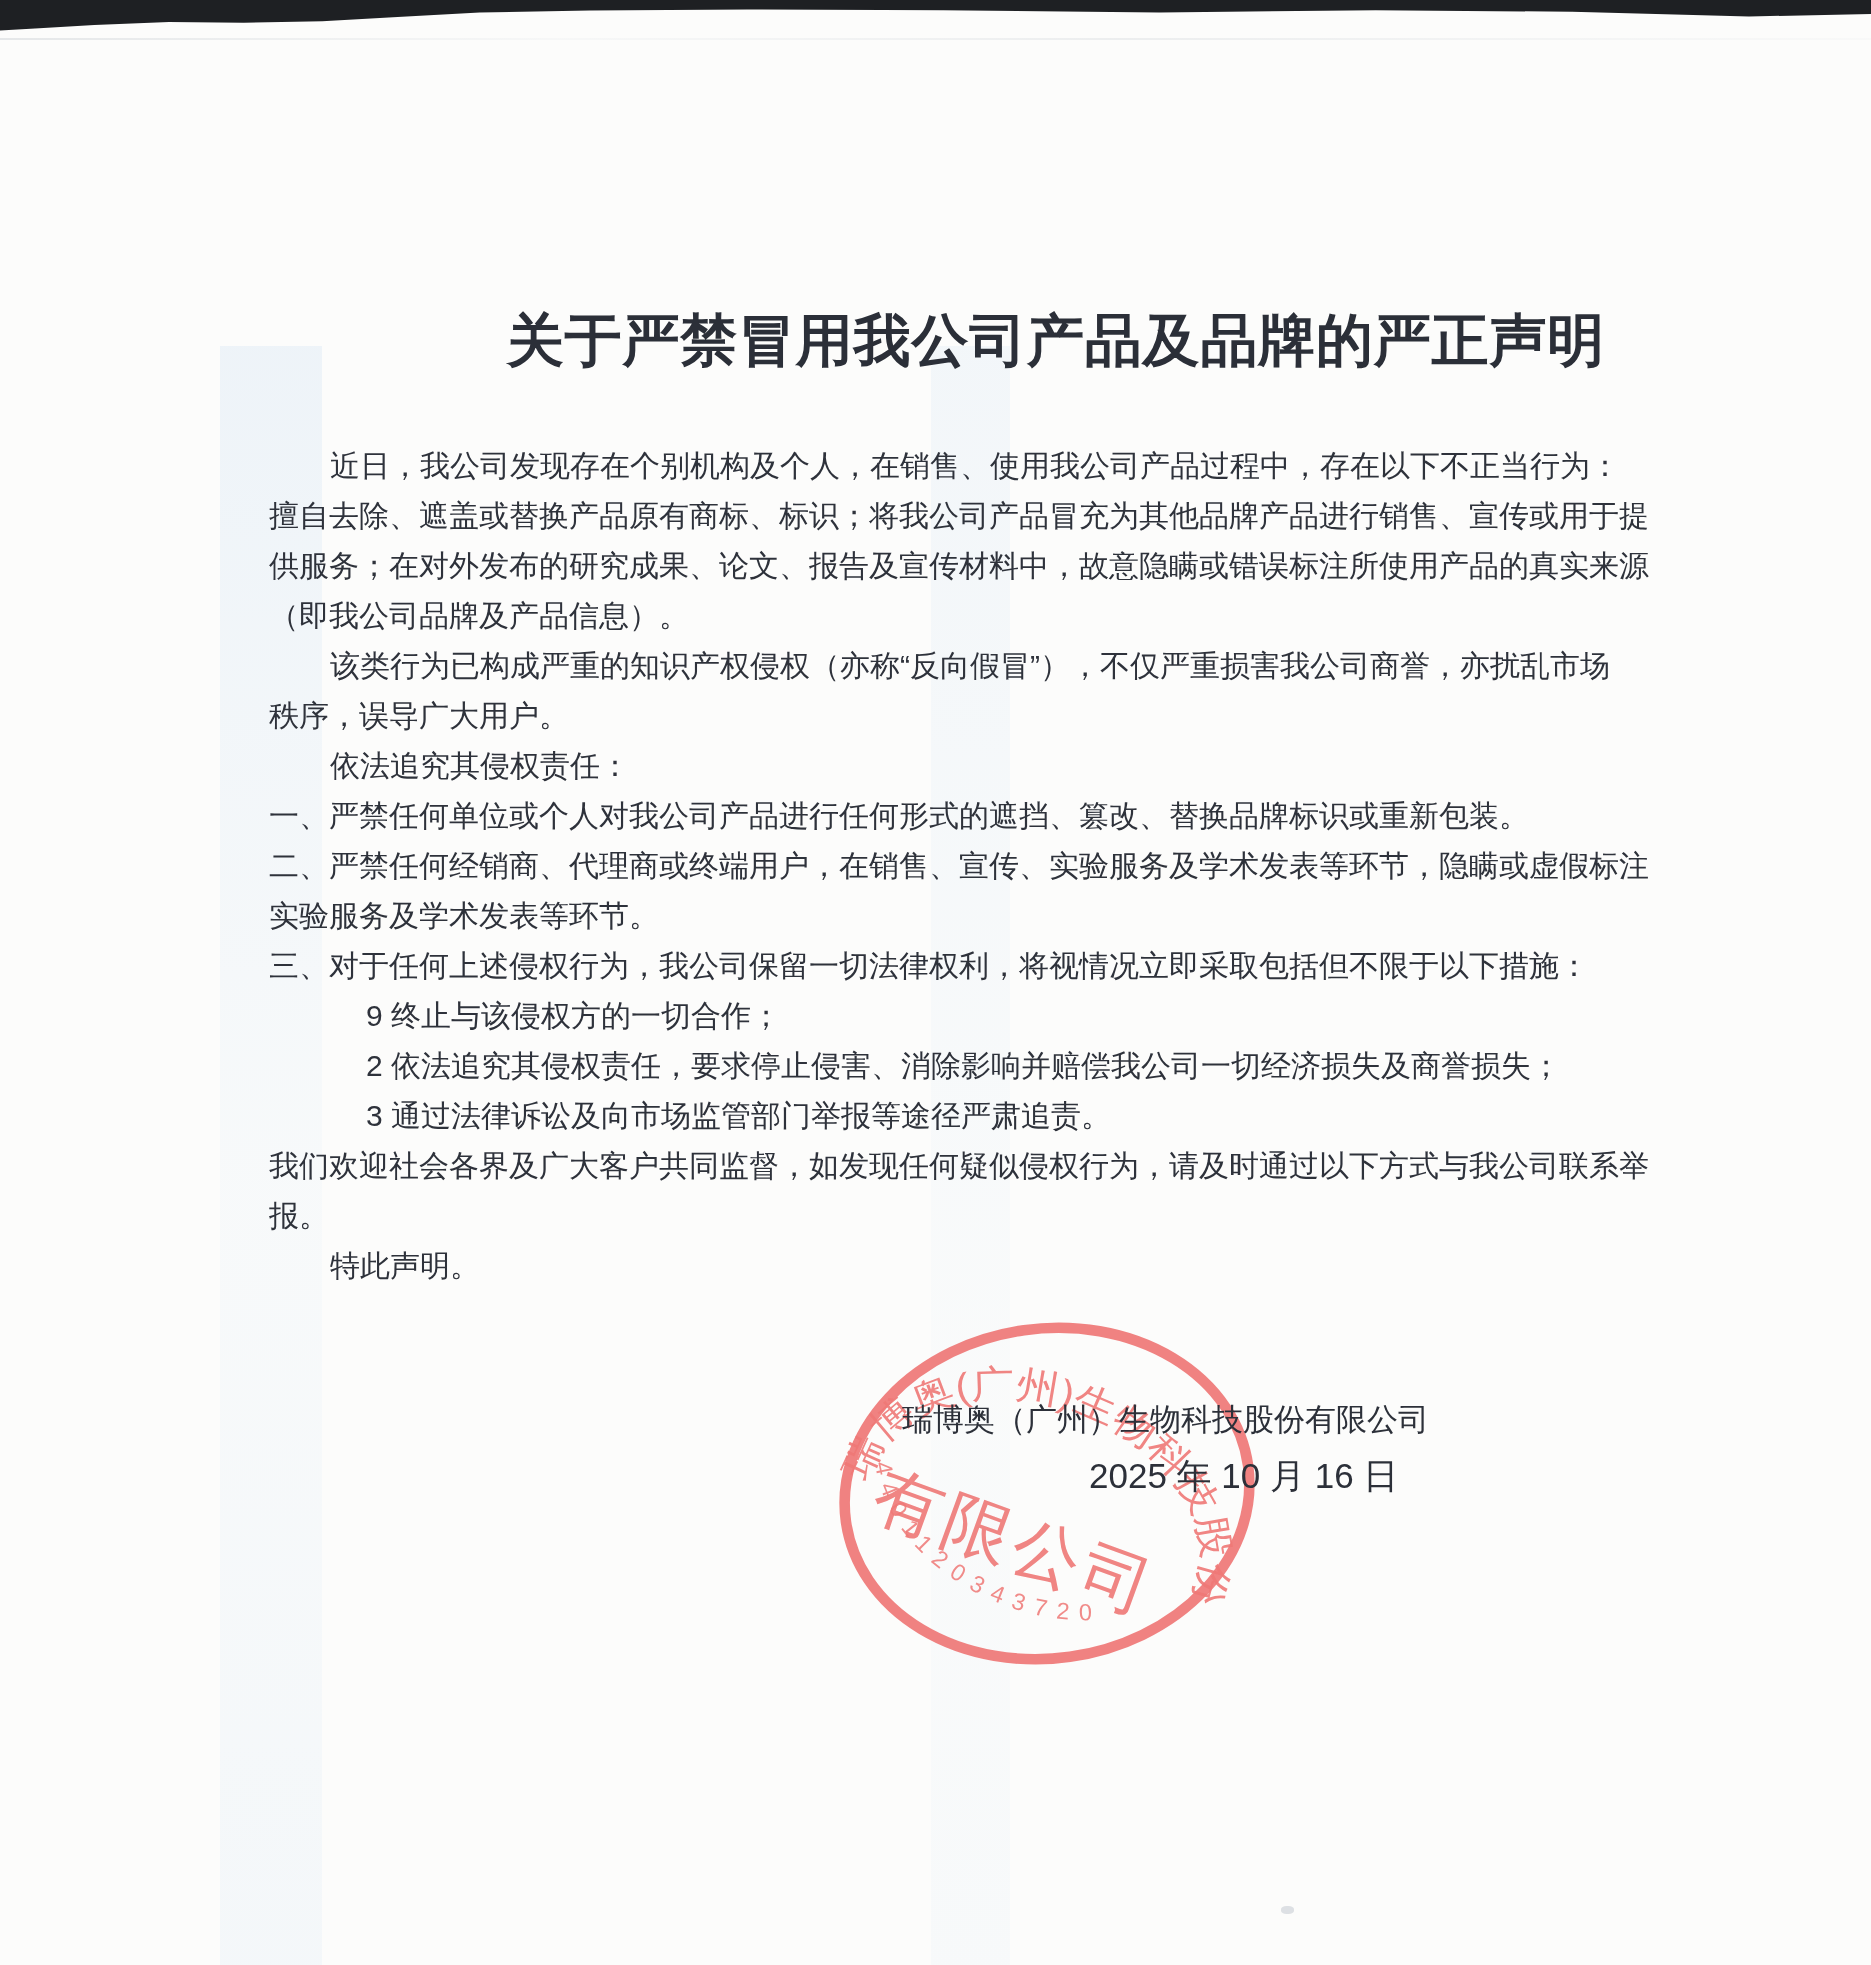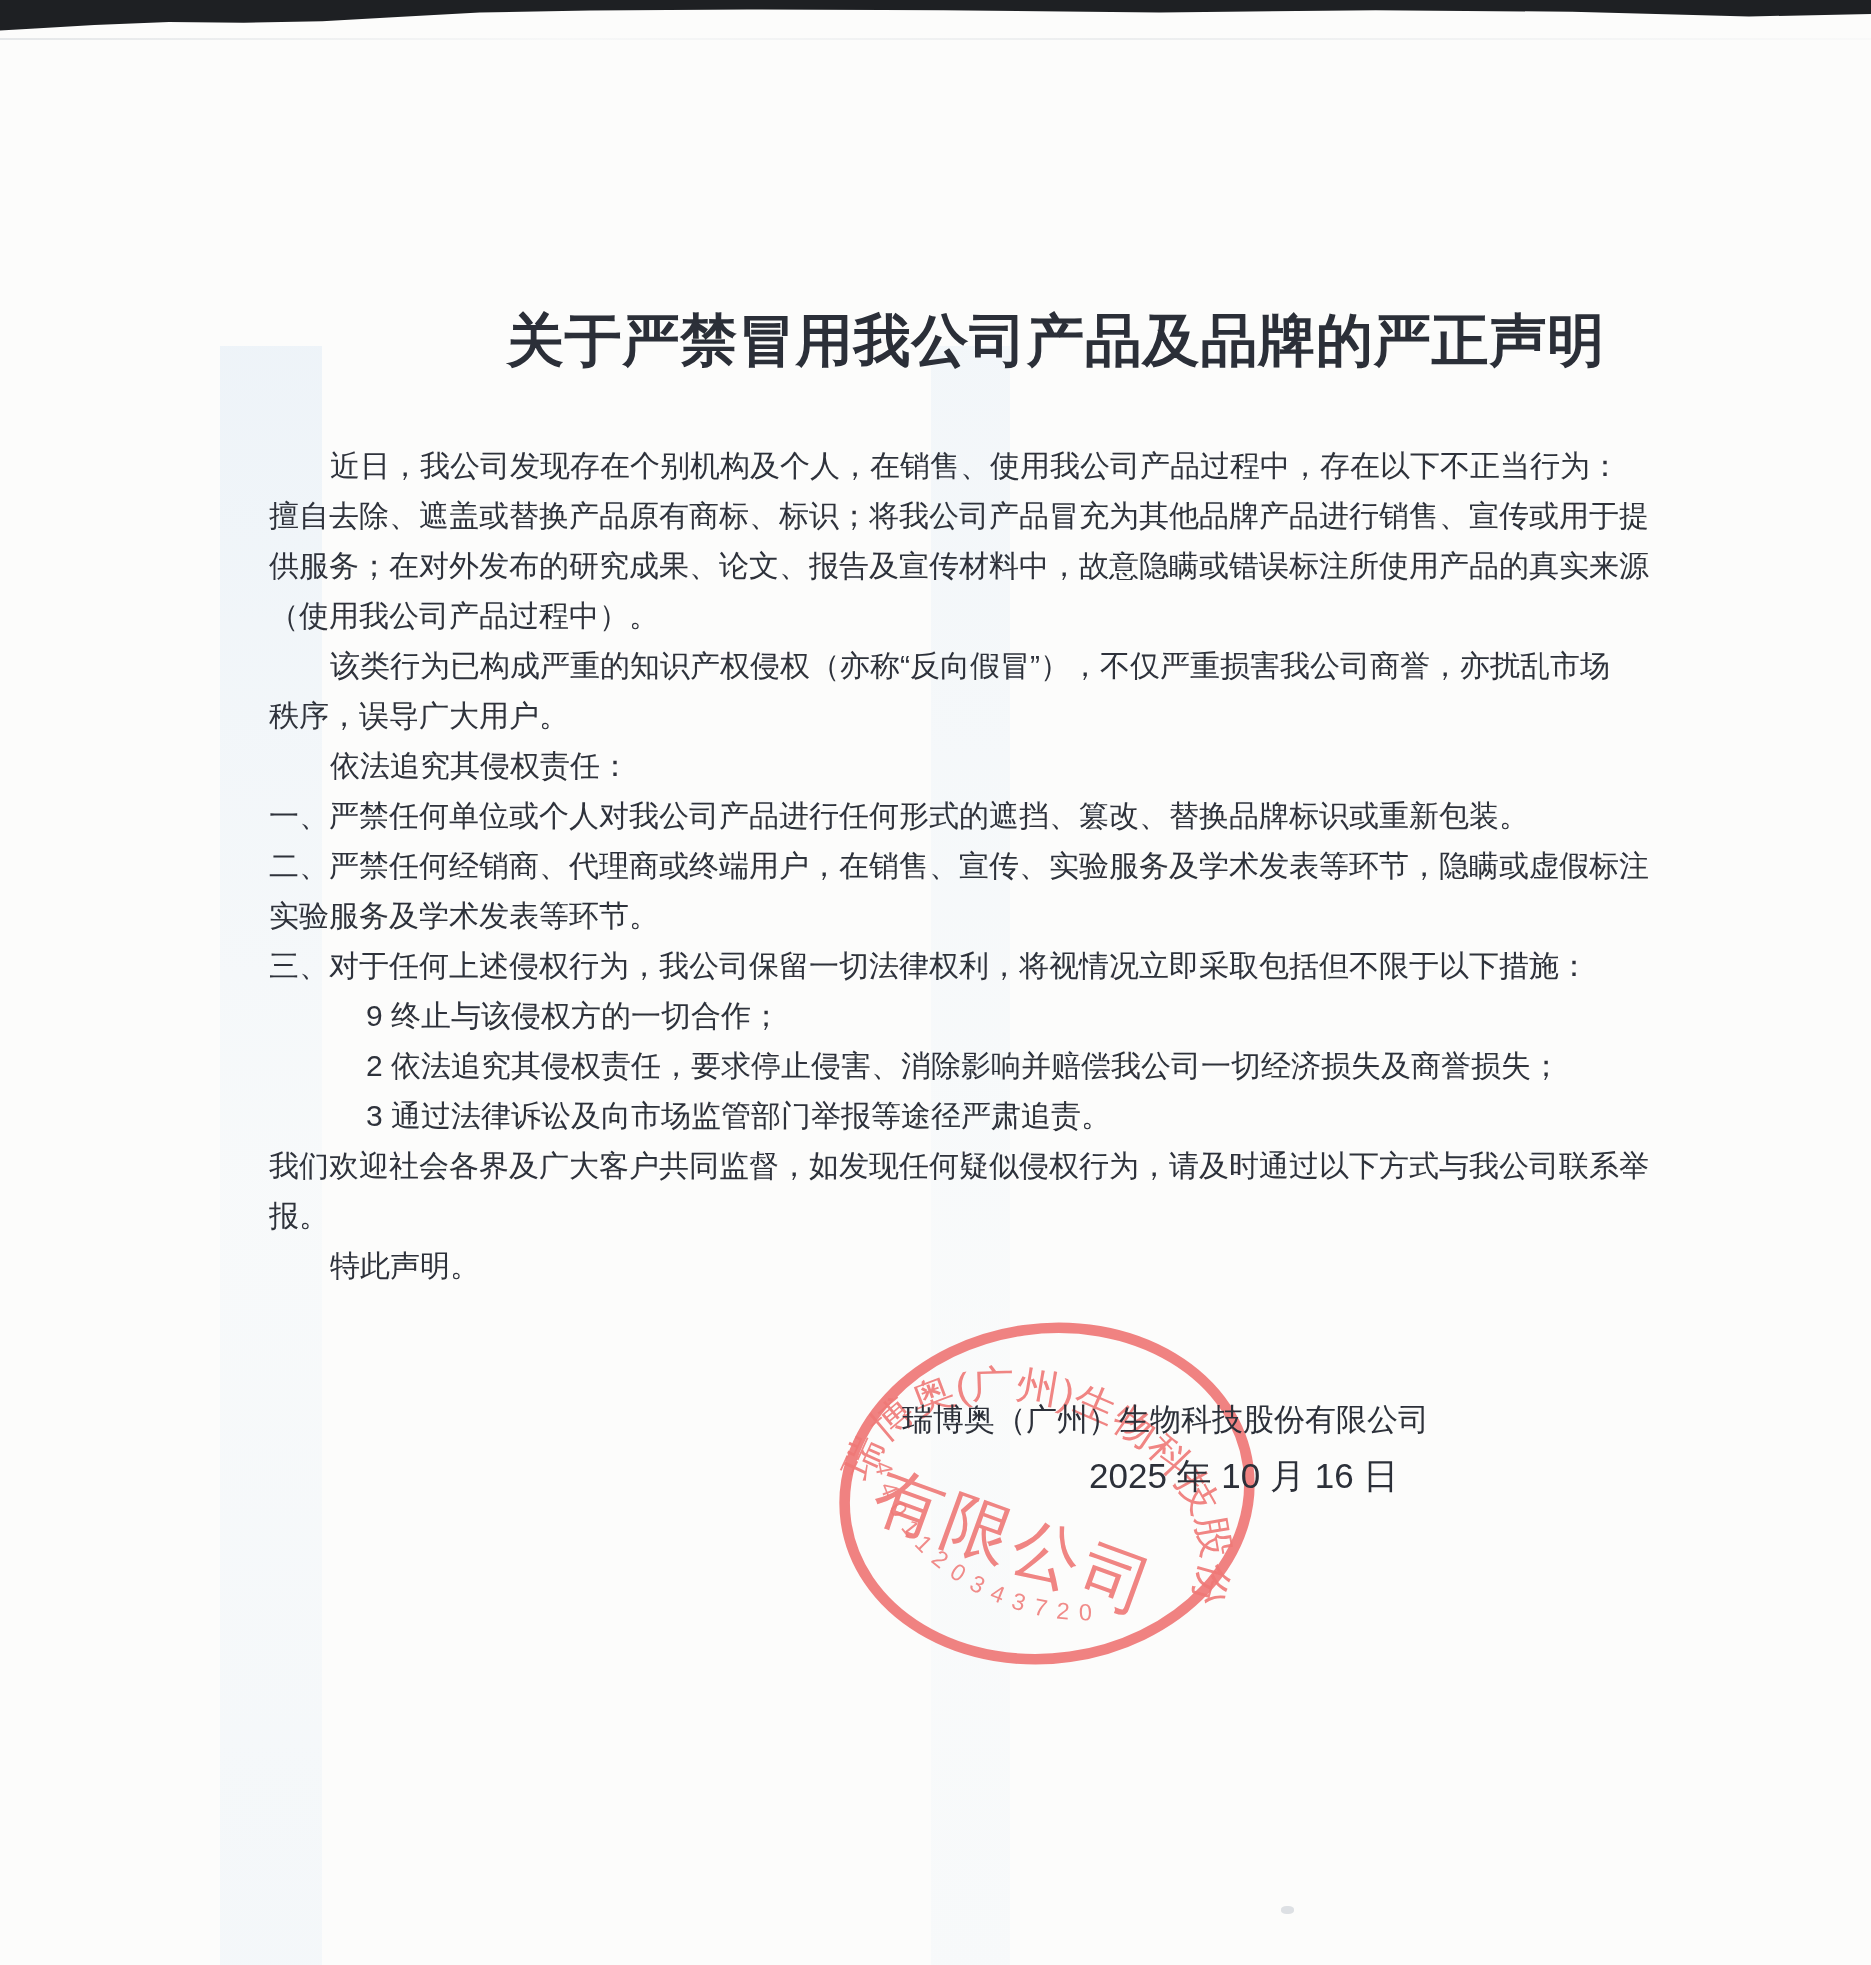--- a/index.html
+++ b/index.html
@@ -69,21 +69,21 @@
   <div class="streak s2"></div>
   <div class="speck k1"></div>
 
   <div class="doc-title">关于严禁冒用我公司产品及品牌的严正声明</div>
 
   <div class="body-text">
 
   <div class="line in-em2">近日，我公司发现存在个别机构及个人，在销售、使用我公司产品过程中，存在以下不正当行为：</div>
       <div class="line">擅自去除、遮盖或替换产品原有商标、标识；将我公司产品冒充为其他品牌产品进行销售、宣传或用于提</div>
       <div class="line">供服务；在对外发布的研究成果、论文、报告及宣传材料中，故意隐瞒或错误标注所使用产品的真实来源</div>
-      <div class="line">（使用我公司产品过程中）。</div>
+      <div class="line">（即我公司品牌及产品信息）。</div>
       <div class="line in-em2">该类行为已构成严重的知识产权侵权（亦称“反向假冒”），不仅严重损害我公司商誉，亦扰乱市场</div>
       <div class="line">秩序，误导广大用户。</div>
       <div class="line in-em2">依法追究其侵权责任：</div>
       <div class="line">一、严禁任何单位或个人对我公司产品进行任何形式的遮挡、篡改、替换品牌标识或重新包装。</div>
       <div class="line">二、严禁任何经销商、代理商或终端用户，在销售、宣传、实验服务及学术发表等环节，隐瞒或虚假标注</div>
       <div class="line">实验服务及学术发表等环节。</div>
       <div class="line">三、对于任何上述侵权行为，我公司保留一切法律权利，将视情况立即采取包括但不限于以下措施：</div>
       <div class="line in-sub">9  终止与该侵权方的一切合作；</div>
       <div class="line in-sub">2  依法追究其侵权责任，要求停止侵害、消除影响并赔偿我公司一切经济损失及商誉损失；</div>
       <div class="line in-sub">3  通过法律诉讼及向市场监管部门举报等途径严肃追责。</div>

